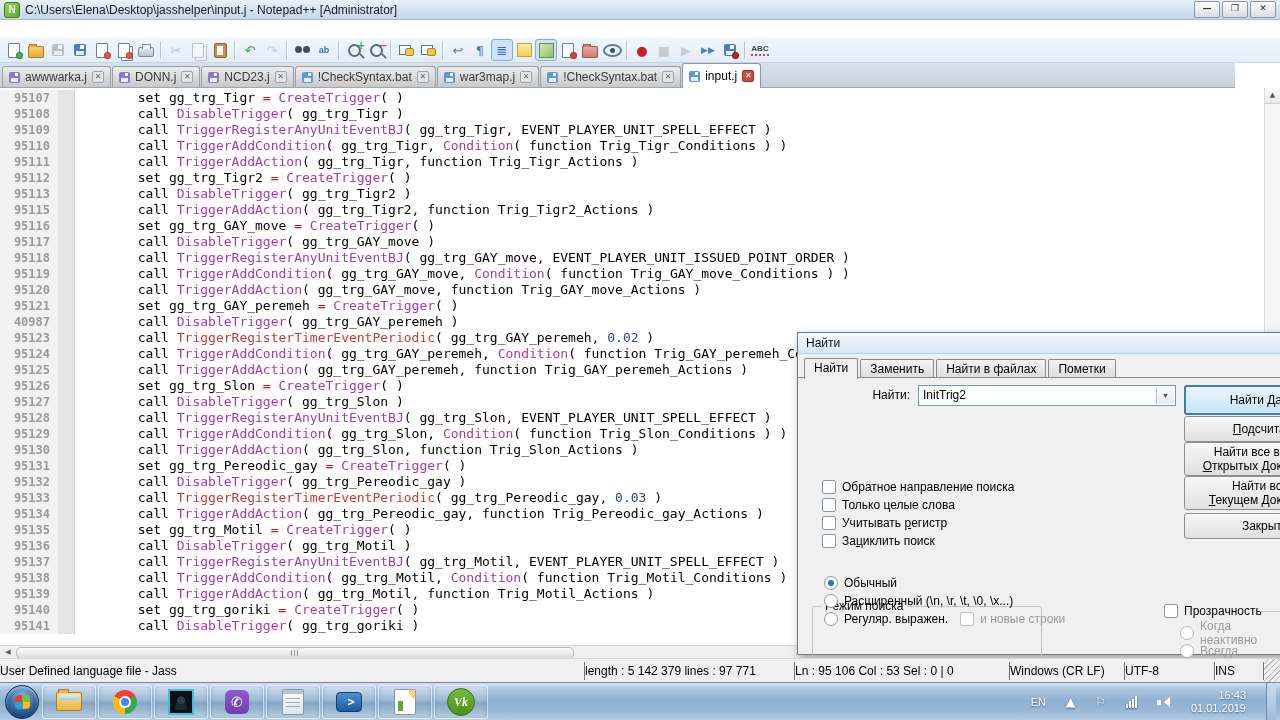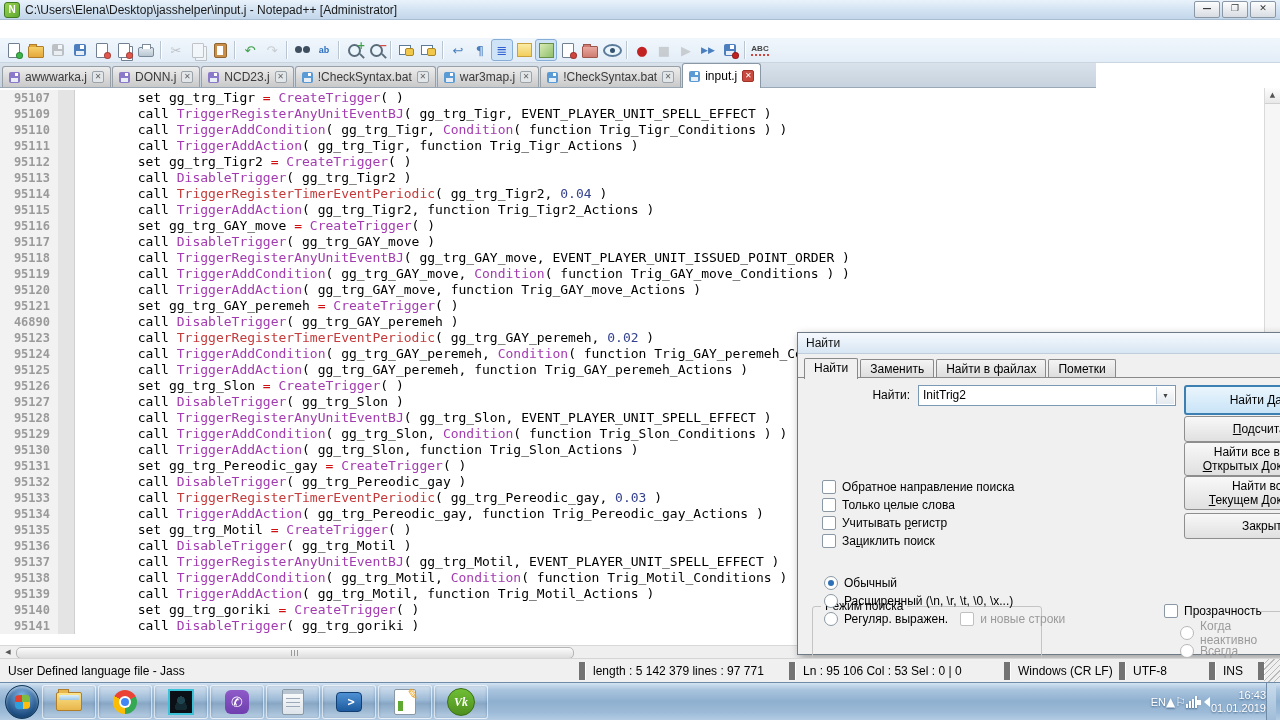--- a/index.html
+++ b/index.html
@@ -55,21 +55,21 @@
   .wl::before{content:"";position:absolute;left:0;top:0;width:10px;height:8px;background:#FFF;border:1px solid #5A7A9A}
   .wl::after{content:"";position:absolute;right:0;bottom:0;width:7px;height:6px;background:#F2C84B;border:1px solid #A8842B;border-radius:2px}
   .fl-ic{width:13px;height:12px;background:linear-gradient(#FBEBA6,#F2CE5C);border:1px solid #C9A23B}
   .dm{width:13px;height:13px;background:linear-gradient(135deg,#D8EBB5,#8FBF6A);border:1px solid #6A8F4A}
   .eye{width:15px;height:9px;border:2px solid #5A7A9A;border-radius:50%;background:#EAF4FB;position:relative;box-sizing:content-box}
   .eye::after{content:"";position:absolute;left:50%;top:50%;width:5px;height:5px;margin:-2.5px 0 0 -2.5px;border-radius:50%;background:#35536F}
   .abc{font:bold 8px "Liberation Sans",sans-serif;color:#444;border-bottom:2px dotted #D0453E;padding-bottom:1px}
   .rep{font:bold 9px "Liberation Sans",sans-serif;color:#2C6FBF}
 
   
-  #tabbar{position:absolute;left:0;top:63px;width:1096px;height:25px;background:linear-gradient(#D9E2EB,#C6D2DE);
+  #tabbar{position:absolute;left:0;top:63px;width:1235px;height:25px;background:linear-gradient(#D9E2EB,#C6D2DE);
     border-bottom:1px solid #9AA7B4;display:flex;align-items:flex-end;padding-left:2px;box-sizing:border-box}
   .tab{display:flex;align-items:center;gap:5px;height:20px;padding:0 6px;margin-right:1px;
     background:linear-gradient(#EDEDED,#C9C9C9);border:1px solid #979FA7;border-bottom:none;border-radius:3px 3px 0 0;
     color:#3A3A3A;white-space:nowrap;position:relative;z-index:1}
   .tab.active{background:#FFF;height:24px;color:#000;z-index:3;margin-bottom:-1px;border-color:#8A97A5}
   .tab-ic{width:11px;height:11px;border-radius:2px;position:relative;flex:0 0 auto}
   .tab-ic::before{content:"";position:absolute;top:1px;right:2px;width:3px;height:3px;background:#FFF}
   .tab-ic::after{content:"";position:absolute;bottom:1px;left:2px;width:7px;height:4px;background:#E8EEF5}
   .tab-x{font:bold 8px/10px "DejaVu Sans",sans-serif;color:#666;border:1px solid #9AA2AA;background:#E3E6E9;border-radius:2px;
     width:10px;height:10px;text-align:center;flex:0 0 auto}
@@ -122,21 +122,21 @@
   #fd-group-label{position:absolute;left:8px;top:-8px;background:#F0F0F0;padding:0 4px}
   .rad-row{position:absolute;display:flex;align-items:center;gap:6px;height:14px}
   #fd-transp-line{position:absolute;top:233px;left:462px;right:6px;height:1px;background:#C4C4C4}
   #fd-slider{position:absolute;left:382px;top:296px;width:96px;height:12px}
   #fd-slider .trk{position:absolute;left:0;right:0;top:5px;height:2px;background:#B8B8B8}
   #fd-slider .th{position:absolute;left:62px;top:0;width:9px;height:12px;background:#E8E8E8;border:1px solid #ABABAB}
 
   
   #statusbar{position:absolute;left:0;top:658px;width:1280px;height:24px;background:#F0F0F0;border-top:1px solid #D5D5D5;
     display:flex;align-items:center;box-sizing:border-box;z-index:45}
-  .sb-seg{height:18px;line-height:18px;padding-left:8px;box-sizing:border-box;border-right:6px solid #737373;
+  .sb-seg{height:18px;line-height:18px;box-sizing:border-box;border-right:1px solid #737373;
     box-shadow:1px 0 0 #FFF;white-space:nowrap;overflow:hidden}
   #sb-grip{width:16px;height:100%;background:repeating-linear-gradient(135deg,transparent 0 3px,#BBB 3px 4px)}
 
   
   #taskbar{position:absolute;left:0;top:682px;width:1280px;height:38px;
     background:linear-gradient(180deg,#D3E3F2 0%,#A9C4DE 18%,#8FB0D0 50%,#9DBBD8 80%,#B3CCE4 100%);
     border-top:1px solid #6E8AA6;display:flex;align-items:center;box-sizing:border-box;z-index:50}
   #start-orb{width:38px;height:38px;display:flex;align-items:center;justify-content:center;margin-left:3px}
   #orb-circle{width:32px;height:32px;border-radius:50%;background:radial-gradient(circle at 50% 30%,#7FB2E5,#1E4E82 70%,#0D2C4E);
     border:1px solid #123A5E;display:flex;align-items:center;justify-content:center;box-shadow:inset 0 2px 3px rgba(255,255,255,.5)}
@@ -163,21 +163,21 @@
   .ic-notepad::before{content:"";position:absolute;top:0;left:0;right:0;height:4px;background:#B9C6D2}
   .ic-notepad::after{content:"";position:absolute;top:8px;left:3px;right:3px;height:10px;
     background:repeating-linear-gradient(180deg,#9AAABB 0 1px,transparent 1px 4px)}
   .ic-ps{width:26px;height:20px;background:linear-gradient(#4F91D4,#1D5A9E);border:1px solid #123F73;border-radius:4px;
     color:#FFF;font:bold 12px/18px "DejaVu Sans Mono",monospace;text-align:left;padding-left:4px;box-sizing:border-box}
   .ic-npp{width:20px;height:24px;background:#FFF;border:1px solid #8A97A5;border-radius:2px;position:relative}
   .ic-npp .pencil{position:absolute;right:-4px;top:-4px;color:#E8A020;font:14px "DejaVu Sans",sans-serif;transform:rotate(10deg)}
   .ic-npp::after{content:"";position:absolute;left:3px;bottom:3px;width:5px;height:10px;background:#5FA832}
   .ic-green{width:26px;height:26px;background:linear-gradient(#6FBF35,#4E8F1E);border:1px solid #3A6F14;border-radius:14px;
     color:#FFF;font:italic bold 12px/24px "Liberation Serif",serif;text-align:center}
-  #tray{margin-left:auto;display:flex;align-items:center;gap:0;padding-right:4px;color:#FFF}
+  #tray{margin-left:auto;display:flex;align-items:center;gap:20px;padding-right:4px;color:#FFF}
   .tray-txt{font-size:11px;text-shadow:0 1px 2px rgba(0,40,80,.6)}
   .tray-g{font-family:"DejaVu Sans",sans-serif;font-size:12px;text-shadow:0 1px 2px rgba(0,40,80,.6)}
   #tray-bars{display:flex;align-items:flex-end;gap:1px;height:12px}
   #tray-bars i{width:2px;background:#FFF;box-shadow:0 1px 2px rgba(0,40,80,.6)}
   #tray-speaker{position:relative;width:14px;height:12px}
   #tray-speaker::before{content:"";position:absolute;left:0;top:4px;width:4px;height:5px;background:#FFF}
   #tray-speaker::after{content:"";position:absolute;left:2px;top:1px;border:5.5px solid transparent;border-right:6px solid #FFF}
   #tray-clock{text-align:right;line-height:13px}
   #show-desktop{width:9px;height:38px;border-left:1px solid #6E8AA6;background:linear-gradient(180deg,#C9DCEC,#9FBCD8)}
 </style>
@@ -361,34 +361,34 @@
       </div>
       <div class="tab active">
         <span class="tab-ic" style="background: rgb(91, 155, 213);"></span>
         <span>input.j</span>
         <span class="tab-x">✕</span>
       </div>
     </div>
 
   <div id="editor" style="padding-top: 2px;">
       <div class="cl"><span class="ln">95107</span><span class="bm"></span><span class="ct">        <span class="t-kw">set</span> gg_trg_Tigr <span class="t-eq">=</span> <span class="t-fn">CreateTrigger</span>( )</span></div>
+      <div class="cl"><span class="ln">95108</span><span class="bm"></span><span class="ct">        <span class="t-kw">call</span> <span class="t-fn">DisableTrigger</span>( gg_trg_Tigr )</span></div>
       <div class="cl"><span class="ln">95109</span><span class="bm"></span><span class="ct">        <span class="t-kw">call</span> <span class="t-fn">TriggerRegisterAnyUnitEventBJ</span>( gg_trg_Tigr, EVENT_PLAYER_UNIT_SPELL_EFFECT )</span></div>
       <div class="cl"><span class="ln">95110</span><span class="bm"></span><span class="ct">        <span class="t-kw">call</span> <span class="t-fn">TriggerAddCondition</span>( gg_trg_Tigr, <span class="t-fn">Condition</span>( <span class="t-kw">function</span> Trig_Tigr_Conditions ) )</span></div>
       <div class="cl"><span class="ln">95111</span><span class="bm"></span><span class="ct">        <span class="t-kw">call</span> <span class="t-fn">TriggerAddAction</span>( gg_trg_Tigr, <span class="t-kw">function</span> Trig_Tigr_Actions )</span></div>
       <div class="cl"><span class="ln">95112</span><span class="bm"></span><span class="ct">        <span class="t-kw">set</span> gg_trg_Tigr2 <span class="t-eq">=</span> <span class="t-fn">CreateTrigger</span>( )</span></div>
       <div class="cl"><span class="ln">95113</span><span class="bm"></span><span class="ct">        <span class="t-kw">call</span> <span class="t-fn">DisableTrigger</span>( gg_trg_Tigr2 )</span></div>
-      <div class="cl"><span class="ln">95114</span><span class="bm"></span><span class="ct">        <span class="t-kw">call</span> <span class="t-fr">TriggerRegisterTimerEventPeriodic</span>( gg_trg_Tigr2, <span class="t-num">0.04</span> )</span></div>
       <div class="cl"><span class="ln">95115</span><span class="bm"></span><span class="ct">        <span class="t-kw">call</span> <span class="t-fn">TriggerAddAction</span>( gg_trg_Tigr2, <span class="t-kw">function</span> Trig_Tigr2_Actions )</span></div>
       <div class="cl"><span class="ln">95116</span><span class="bm"></span><span class="ct">        <span class="t-kw">set</span> gg_trg_GAY_move <span class="t-eq">=</span> <span class="t-fn">CreateTrigger</span>( )</span></div>
       <div class="cl"><span class="ln">95117</span><span class="bm"></span><span class="ct">        <span class="t-kw">call</span> <span class="t-fn">DisableTrigger</span>( gg_trg_GAY_move )</span></div>
       <div class="cl"><span class="ln">95118</span><span class="bm"></span><span class="ct">        <span class="t-kw">call</span> <span class="t-fn">TriggerRegisterAnyUnitEventBJ</span>( gg_trg_GAY_move, EVENT_PLAYER_UNIT_ISSUED_POINT_ORDER )</span></div>
       <div class="cl"><span class="ln">95119</span><span class="bm"></span><span class="ct">        <span class="t-kw">call</span> <span class="t-fn">TriggerAddCondition</span>( gg_trg_GAY_move, <span class="t-fn">Condition</span>( <span class="t-kw">function</span> Trig_GAY_move_Conditions ) )</span></div>
       <div class="cl"><span class="ln">95120</span><span class="bm"></span><span class="ct">        <span class="t-kw">call</span> <span class="t-fn">TriggerAddAction</span>( gg_trg_GAY_move, <span class="t-kw">function</span> Trig_GAY_move_Actions )</span></div>
       <div class="cl"><span class="ln">95121</span><span class="bm"></span><span class="ct">        <span class="t-kw">set</span> gg_trg_GAY_peremeh <span class="t-eq">=</span> <span class="t-fn">CreateTrigger</span>( )</span></div>
-      <div class="cl"><span class="ln">46890</span><span class="bm"></span><span class="ct">        <span class="t-kw">call</span> <span class="t-fn">DisableTrigger</span>( gg_trg_GAY_peremeh )</span></div>
+      <div class="cl"><span class="ln">40987</span><span class="bm"></span><span class="ct">        <span class="t-kw">call</span> <span class="t-fn">DisableTrigger</span>( gg_trg_GAY_peremeh )</span></div>
       <div class="cl"><span class="ln">95123</span><span class="bm"></span><span class="ct">        <span class="t-kw">call</span> <span class="t-fr">TriggerRegisterTimerEventPeriodic</span>( gg_trg_GAY_peremeh, <span class="t-num">0.02</span> )</span></div>
       <div class="cl"><span class="ln">95124</span><span class="bm"></span><span class="ct">        <span class="t-kw">call</span> <span class="t-fn">TriggerAddCondition</span>( gg_trg_GAY_peremeh, <span class="t-fn">Condition</span>( <span class="t-kw">function</span> Trig_GAY_peremeh_Conditions ) )</span></div>
       <div class="cl"><span class="ln">95125</span><span class="bm"></span><span class="ct">        <span class="t-kw">call</span> <span class="t-fn">TriggerAddAction</span>( gg_trg_GAY_peremeh, <span class="t-kw">function</span> Trig_GAY_peremeh_Actions )</span></div>
       <div class="cl"><span class="ln">95126</span><span class="bm"></span><span class="ct">        <span class="t-kw">set</span> gg_trg_Slon <span class="t-eq">=</span> <span class="t-fn">CreateTrigger</span>( )</span></div>
       <div class="cl"><span class="ln">95127</span><span class="bm"></span><span class="ct">        <span class="t-kw">call</span> <span class="t-fn">DisableTrigger</span>( gg_trg_Slon )</span></div>
       <div class="cl"><span class="ln">95128</span><span class="bm"></span><span class="ct">        <span class="t-kw">call</span> <span class="t-fn">TriggerRegisterAnyUnitEventBJ</span>( gg_trg_Slon, EVENT_PLAYER_UNIT_SPELL_EFFECT )</span></div>
       <div class="cl"><span class="ln">95129</span><span class="bm"></span><span class="ct">        <span class="t-kw">call</span> <span class="t-fn">TriggerAddCondition</span>( gg_trg_Slon, <span class="t-fn">Condition</span>( <span class="t-kw">function</span> Trig_Slon_Conditions ) )</span></div>
       <div class="cl"><span class="ln">95130</span><span class="bm"></span><span class="ct">        <span class="t-kw">call</span> <span class="t-fn">TriggerAddAction</span>( gg_trg_Slon, <span class="t-kw">function</span> Trig_Slon_Actions )</span></div>
       <div class="cl"><span class="ln">95131</span><span class="bm"></span><span class="ct">        <span class="t-kw">set</span> gg_trg_Pereodic_gay <span class="t-eq">=</span> <span class="t-fn">CreateTrigger</span>( )</span></div>
       <div class="cl"><span class="ln">95132</span><span class="bm"></span><span class="ct">        <span class="t-kw">call</span> <span class="t-fn">DisableTrigger</span>( gg_trg_Pereodic_gay )</span></div>

